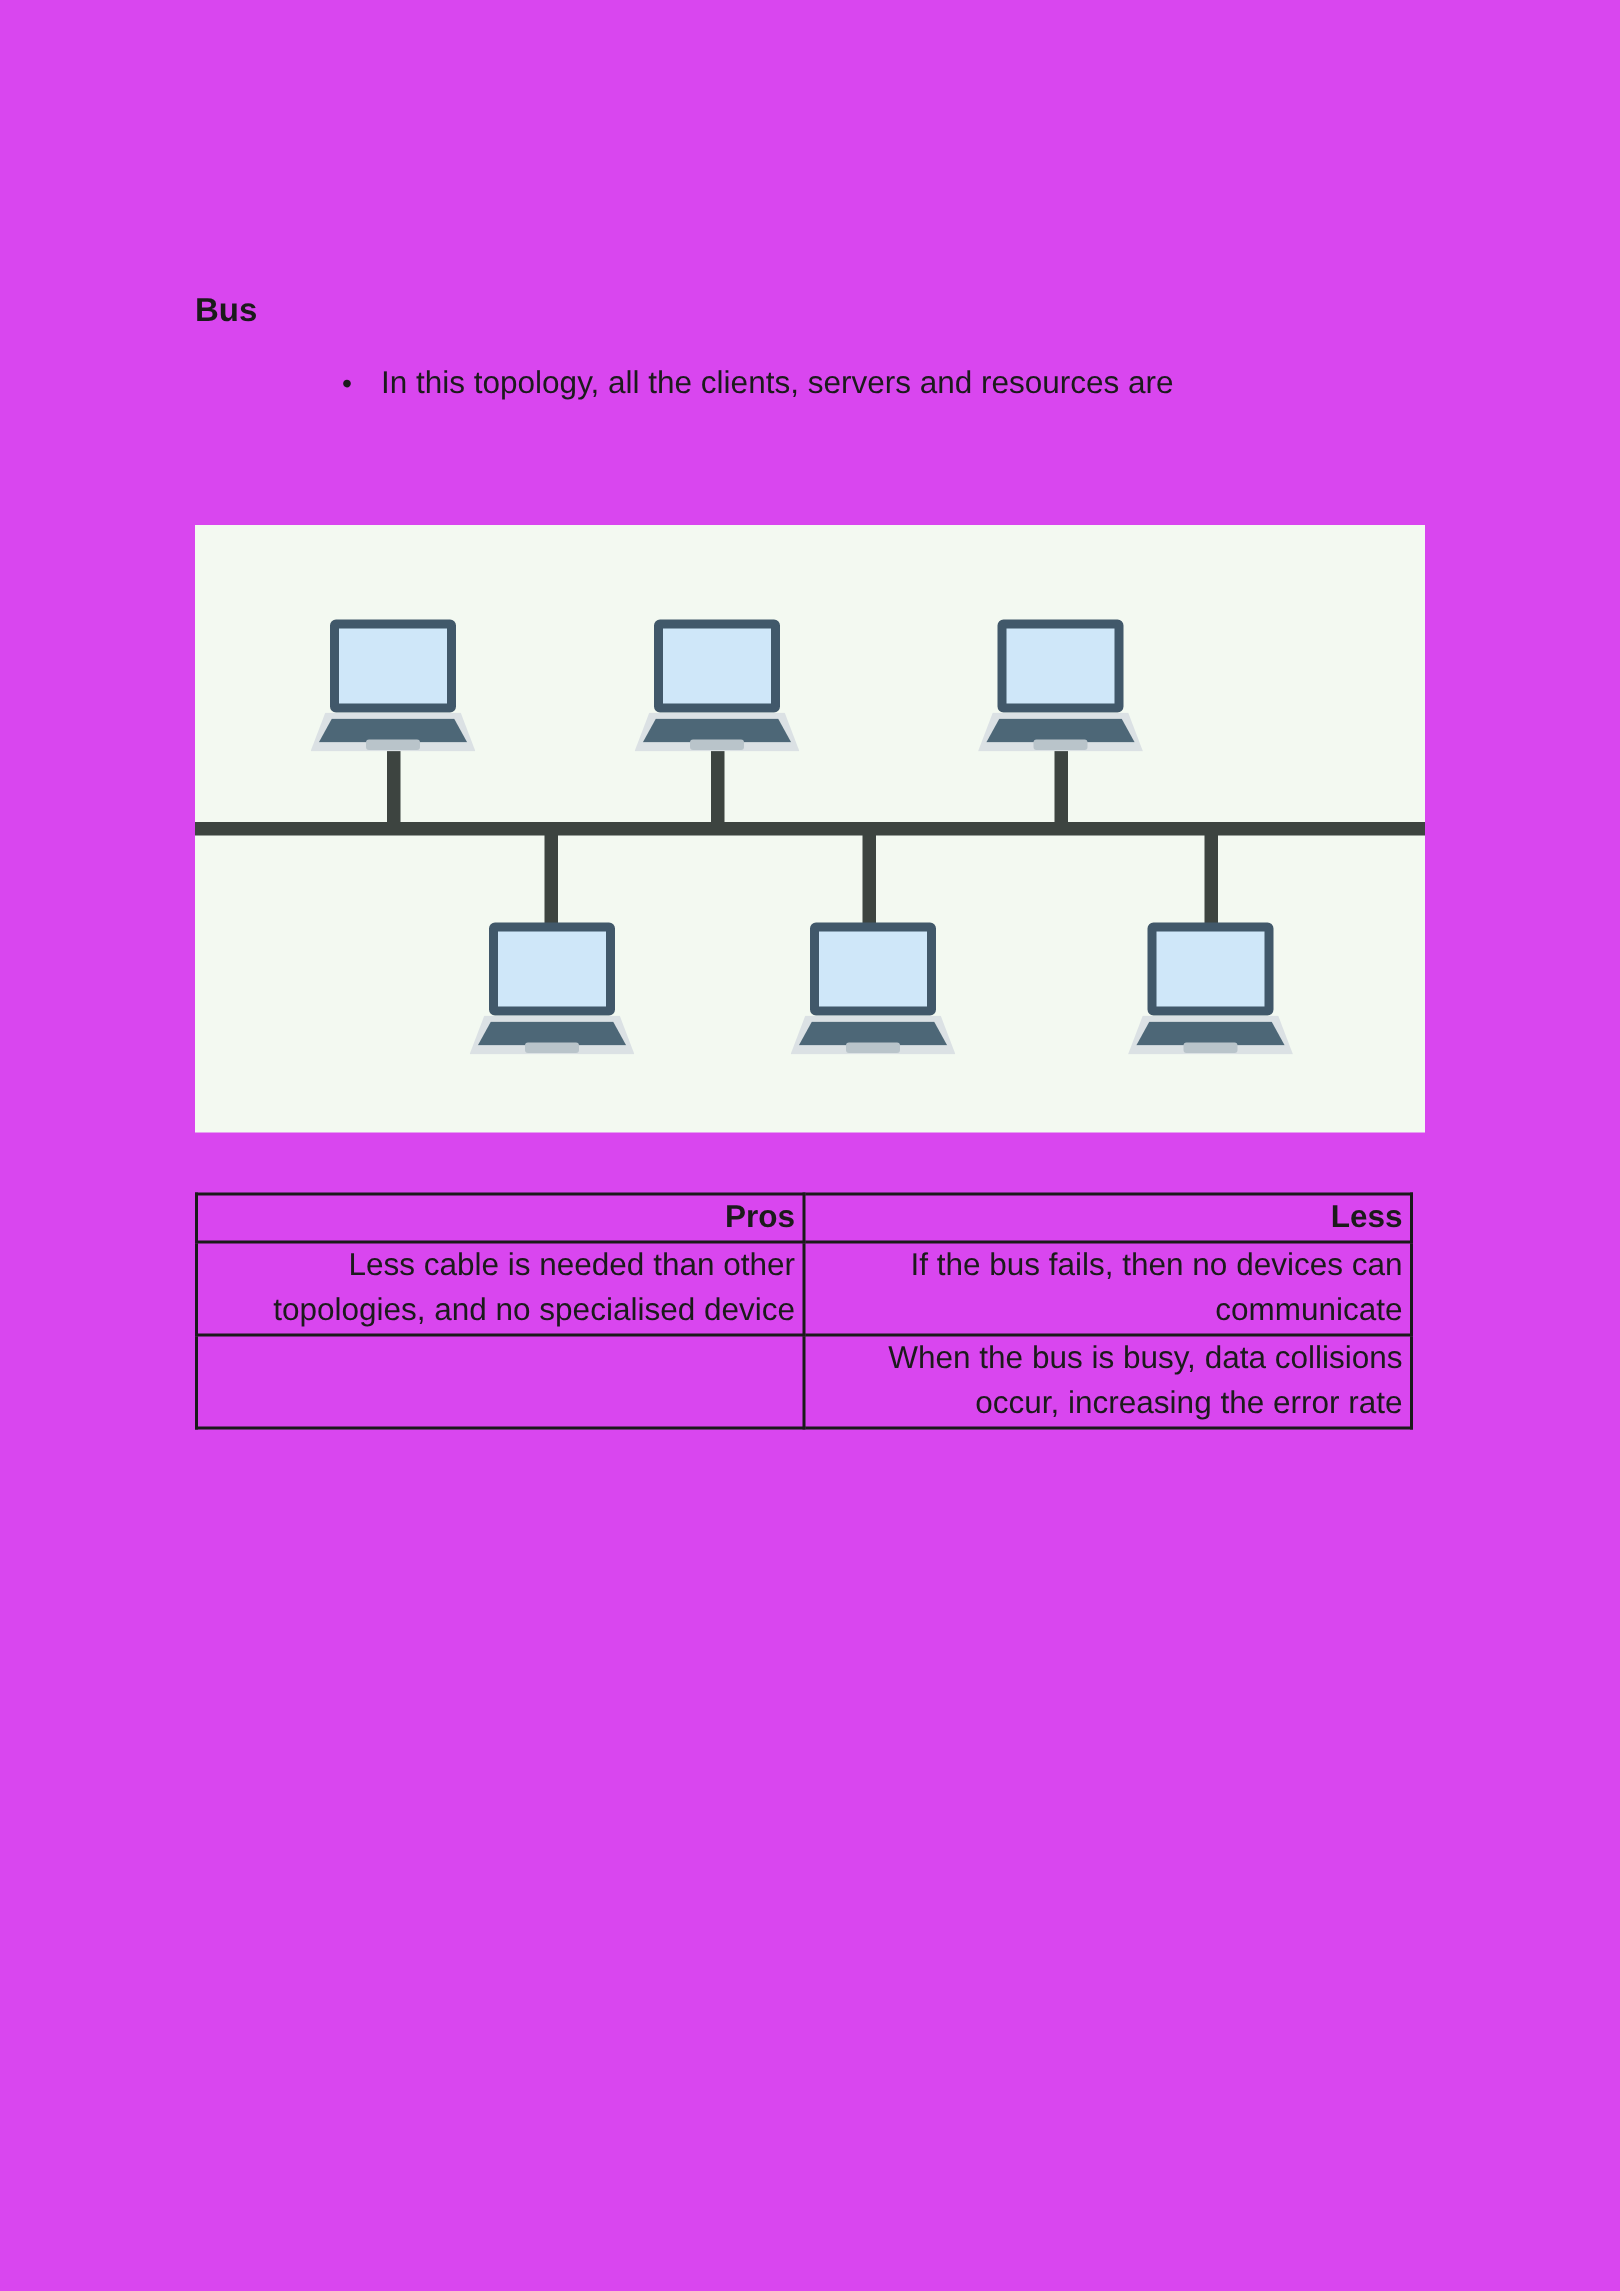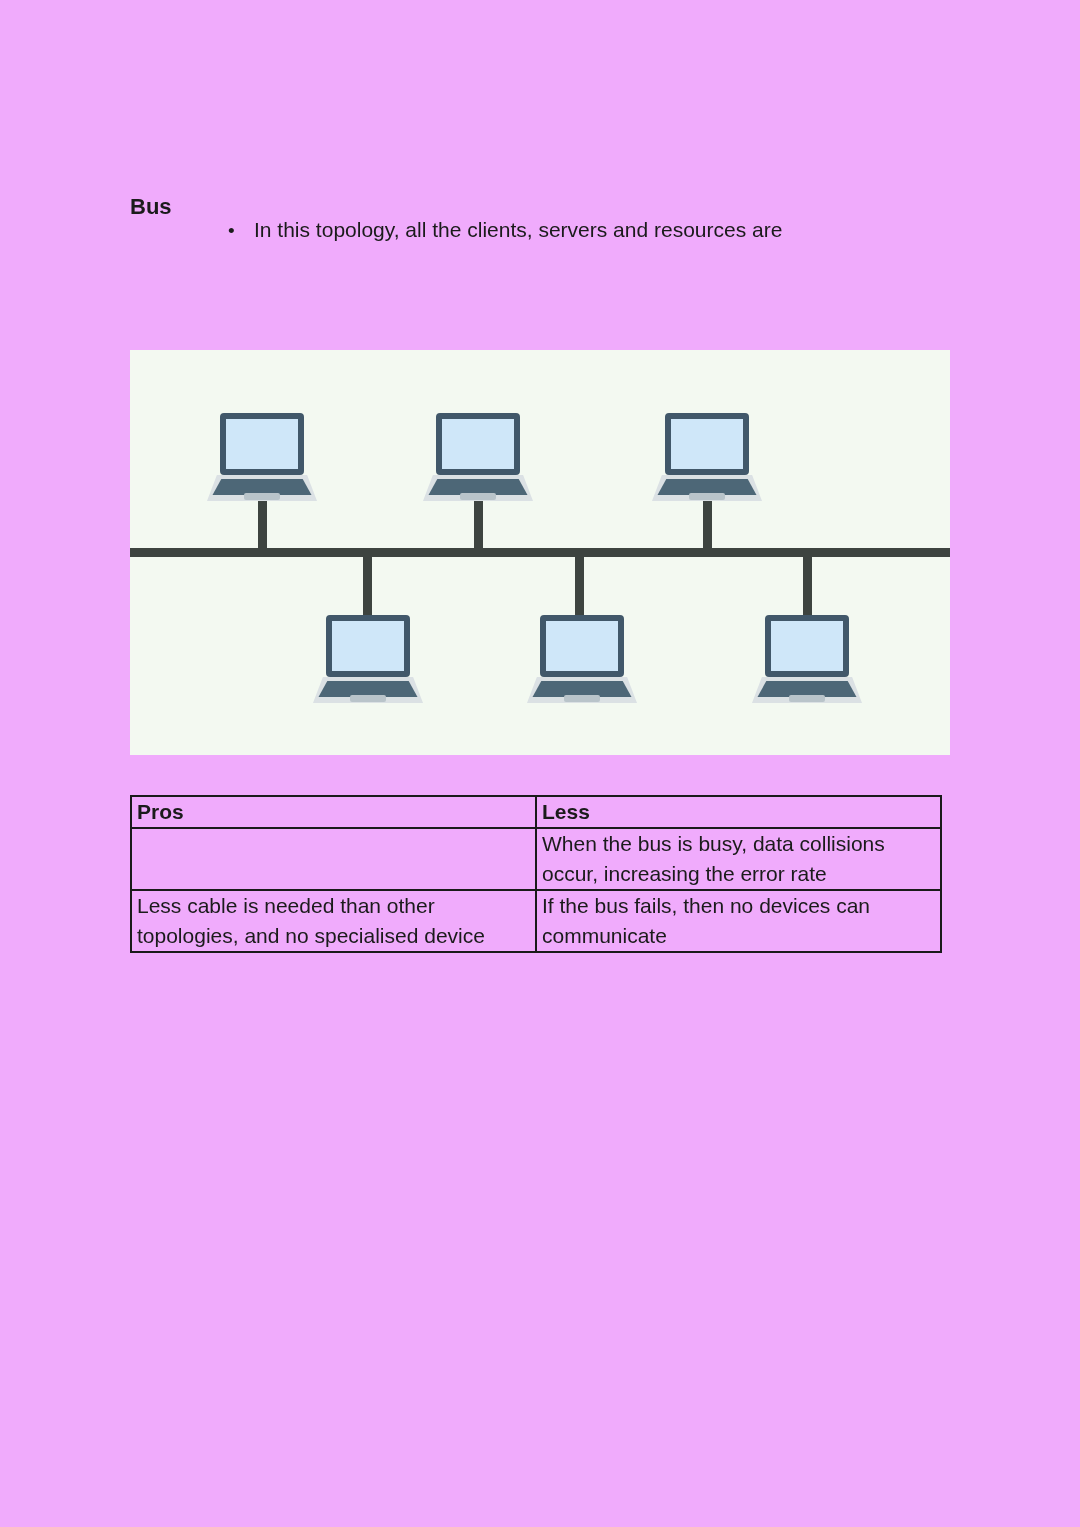--- a/index.html
+++ b/index.html
@@ -6,40 +6,40 @@
     margin: 0;
     padding: 0;
     background: #ffffff;
     font-family: "Liberation Sans", sans-serif;
     color: #1b1b1b;
   }
   .page {
     position: relative;
     width: 1080px;
     height: 1527px;
-    background: #f0abfc;
+    background: #d946ef;
     overflow: hidden;
   }
 
   
   .doc-heading {
     position: absolute;
     left: 130px;
     top: 193px;
     font-size: 22px;
     font-weight: bold;
     line-height: 28px;
     color: #1b1b1b;
   }
 
   
   .bullet-list {
     position: absolute;
     left: 228px;
-    top: 214px;
+    top: 240px;
     width: 740px;
     font-size: 21px;
     line-height: 31px;
   }
   .bullet-line { white-space: nowrap; }
   .bullet-dot {
     display: inline-block;
     width: 26px;
     font-size: 19px;
   }
@@ -116,21 +116,21 @@
   
   .proscons {
     position: absolute;
     left: 130px;
     top: 795px;
     width: 808px;
     border-collapse: collapse;
     table-layout: fixed;
     font-size: 21px;
     line-height: 30px;
-    text-align: left;
+    text-align: right;
   }
   .proscons th, .proscons td {
     border: 2px solid #1a1a1a;
     padding: 0 5px;
     vertical-align: middle;
   }
   .proscons th {
     font-weight: bold;
     height: 30px;
   }
@@ -210,23 +210,23 @@
         <col class="col-cons">
       </colgroup>
     <thead>
       <tr>
         <th>Pros</th>
         <th>Less</th>
       </tr>
     </thead>
     <tbody>
       <tr>
+        <td>Less cable is needed than other topologies, and no specialised device</td>
+        <td>If the bus fails, then no devices can communicate</td>
+      </tr>
+      <tr>
         <td></td>
         <td>When the bus is busy, data collisions occur, increasing the error rate</td>
       </tr>
-      <tr>
-        <td>Less cable is needed than other topologies, and no specialised device</td>
-        <td>If the bus fails, then no devices can communicate</td>
-      </tr>
     </tbody>
   </table>
 
 </div>
 
 </body></html>

